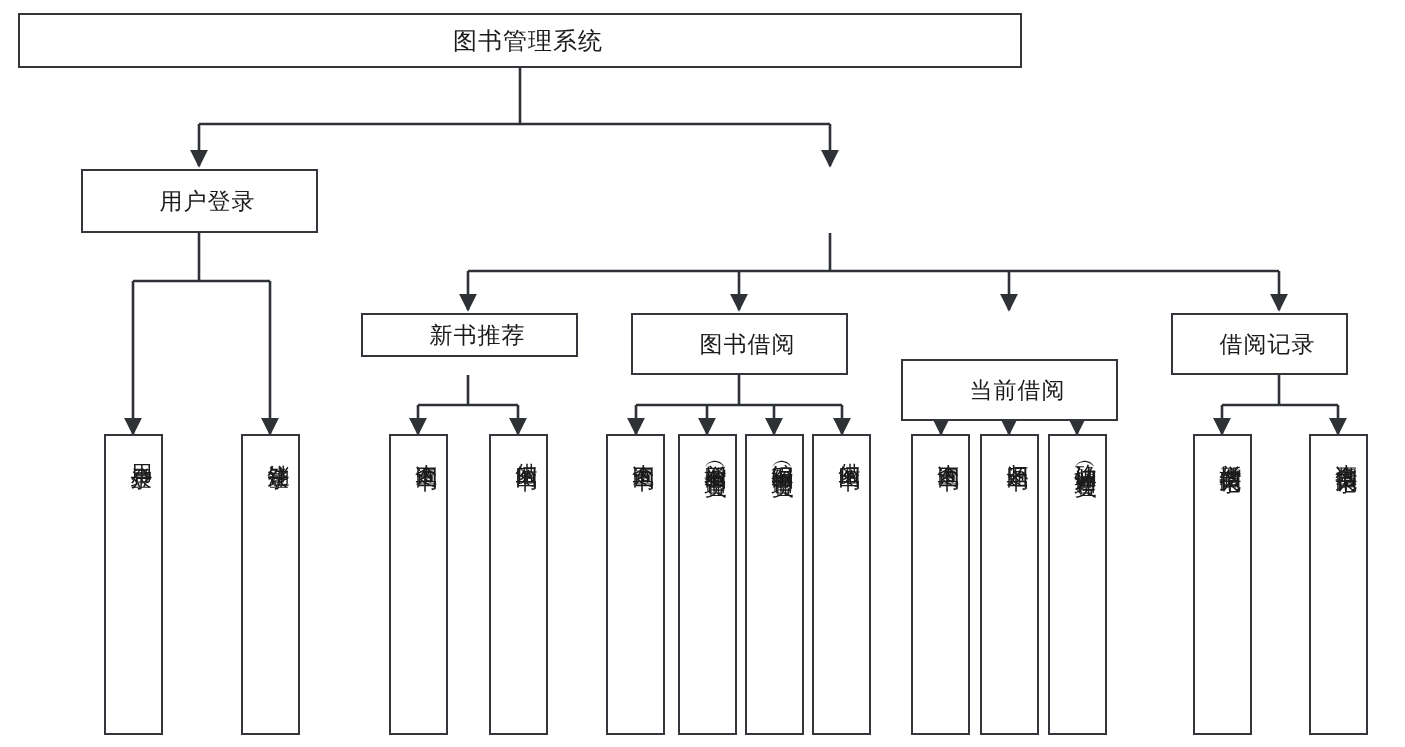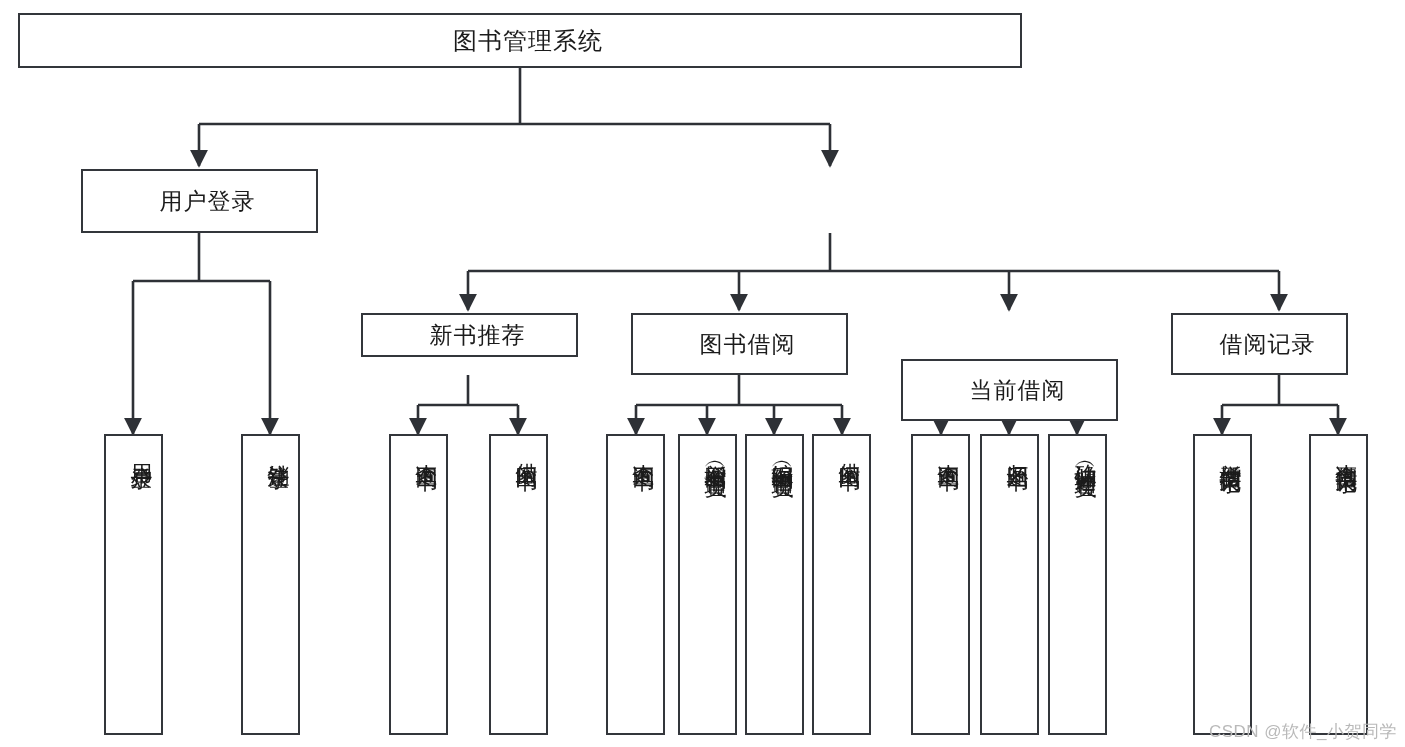--- a/index.html
+++ b/index.html
@@ -205,15 +205,14 @@
   </div>
 
   <div class="node leaf" style="left:1193px; top:434px; width:59px; height:301px;">
     <span class="node-label">新增借阅记录</span>
   </div>
 
   <div class="node leaf" style="left:1309px; top:434px; width:59px; height:301px;">
     <span class="node-label">查询借阅记录</span>
   </div>
 
-  <div id="watermark">CSDN @软件_小贺同学</div>
 
 </div>
 
 </body></html>

